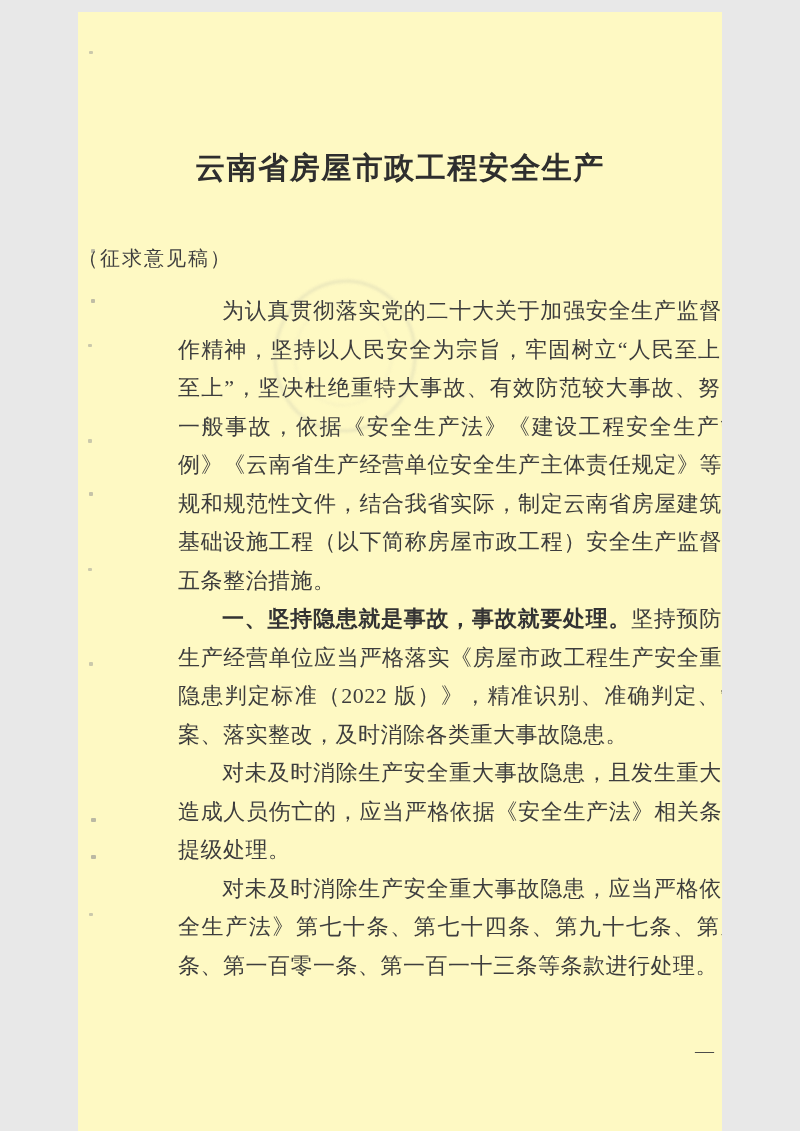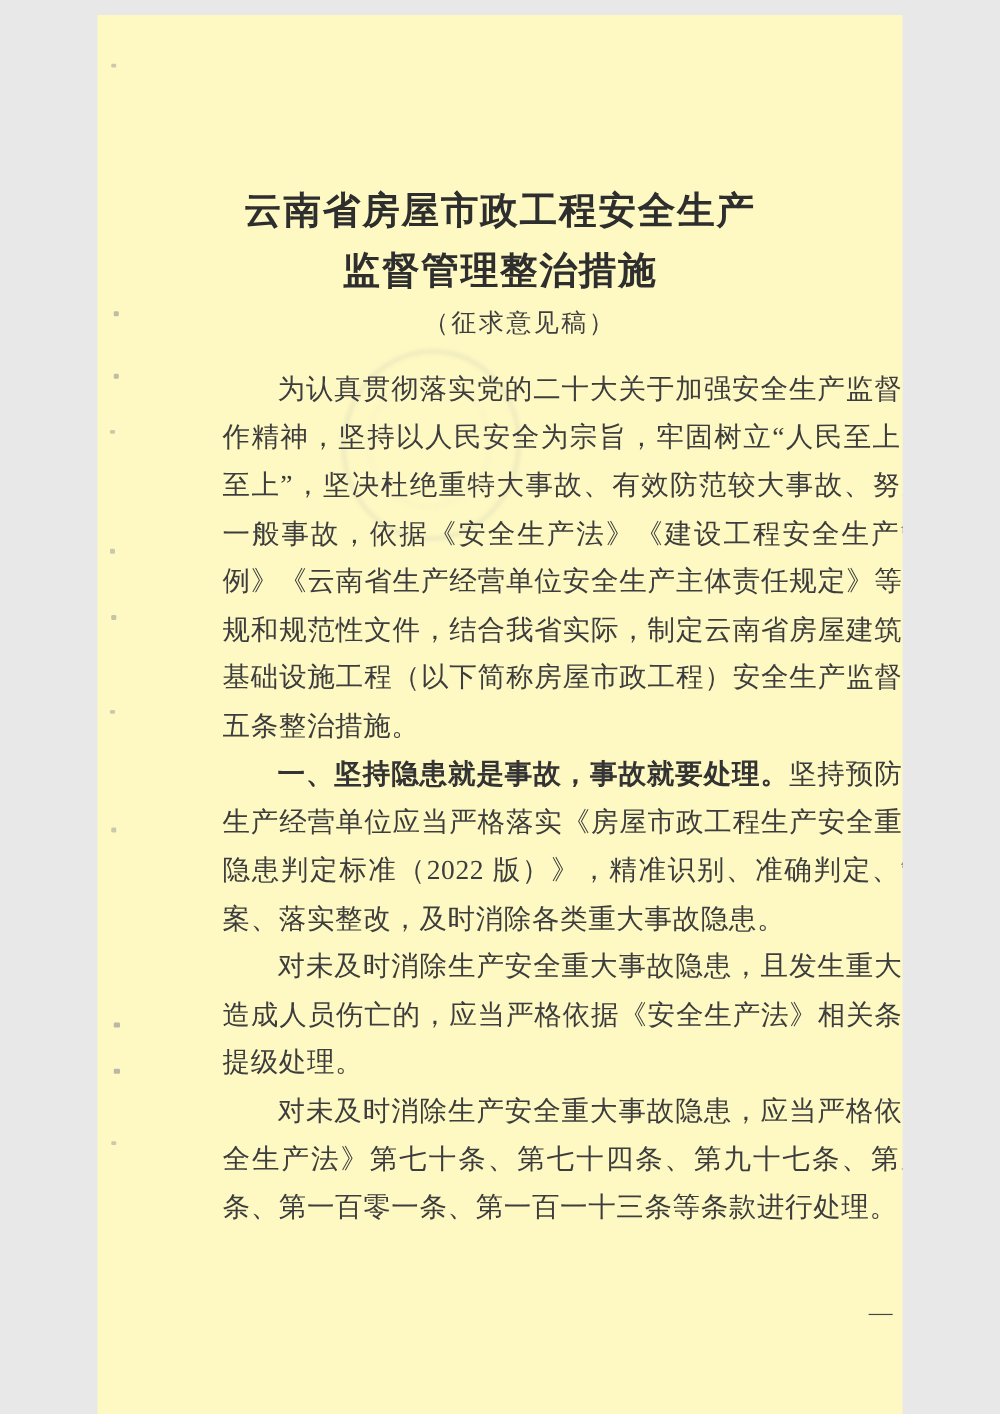--- a/index.html
+++ b/index.html
@@ -56,25 +56,23 @@
     color: #2e2e2e;
     font-family: "Liberation Serif", "DejaVu Serif", serif;
   }
   .title-line1 { top: 136px; }
   .title-line2 { top: 184px; }
   .subtitle {
     position: absolute;
     left: 0;
     top: 233px;
     width: 100%;
-    text-align: center;
     font-size: 20px;
     letter-spacing: 2px;
     color: #3f3f3f;
-    padding-left: 16px;
   }
   .body-text {
     position: absolute;
     left: 100px;
     top: 280px;
     width: 612px;
     font-size: 22px;
     line-height: 38.5px;
     text-align: justify;
     text-justify: inter-character;
@@ -115,21 +113,20 @@
   <div class="speck" style="left:10px; top:427px; width:4px; height:4px; opacity:.45;"></div>
   <div class="speck" style="left:11px; top:480px; width:4px; height:4px; opacity:.5;"></div>
   <div class="speck" style="left:10px; top:556px; width:4px; height:3px; opacity:.45;"></div>
   <div class="speck" style="left:11px; top:650px; width:4px; height:4px; opacity:.45;"></div>
   <div class="speck" style="left:13px; top:806px; width:5px; height:4px; opacity:.6;"></div>
   <div class="speck" style="left:13px; top:843px; width:5px; height:4px; opacity:.6;"></div>
   <div class="speck" style="left:11px; top:901px; width:4px; height:3px; opacity:.45;"></div>
 
   <div class="title title-line1">云南省房屋市政工程安全生产</div>
 
-  <div class="title title-line2">监督管理整治措施</div>
 
   <div class="subtitle">（征求意见稿）</div>
 
   <div class="body-text">
     <p>为认真贯彻落实党的二十大关于加强安全生产监督管理工作精神，坚持以人民安全为宗旨，牢固树立“人民至上，生命至上”，坚决杜绝重特大事故、有效防范较大事故、努力减少一般事故，依据《安全生产法》《建设工程安全生产管理条例》《云南省生产经营单位安全生产主体责任规定》等法律法规和规范性文件，结合我省实际，制定云南省房屋建筑和市政基础设施工程（以下简称房屋市政工程）安全生产监督管理十五条整治措施。</p>
     <p><span class="bold-lead">一、坚持隐患就是事故，事故就要处理。</span><span>坚持预防为主，生产经营单位应当严格落实《房屋市政工程生产安全重大事故隐患判定标准（2022 版）》，精准识别、准确判定、制定方案、落实整改，及时消除各类重大事故隐患。</span></p>
     <p>对未及时消除生产安全重大事故隐患，且发生重大险情未造成人员伤亡的，应当严格依据《安全生产法》相关条款进行提级处理。</p>
     <p>对未及时消除生产安全重大事故隐患，应当严格依据《安全生产法》第七十条、第七十四条、第九十七条、第九十九条、第一百零一条、第一百一十三条等条款进行处理。</p>
   </div>
 

